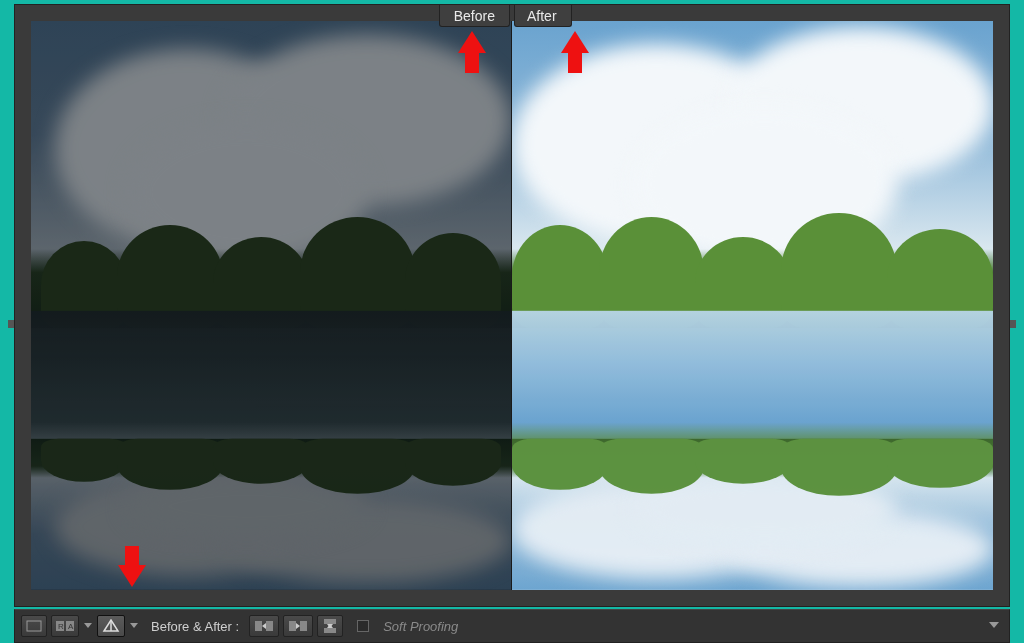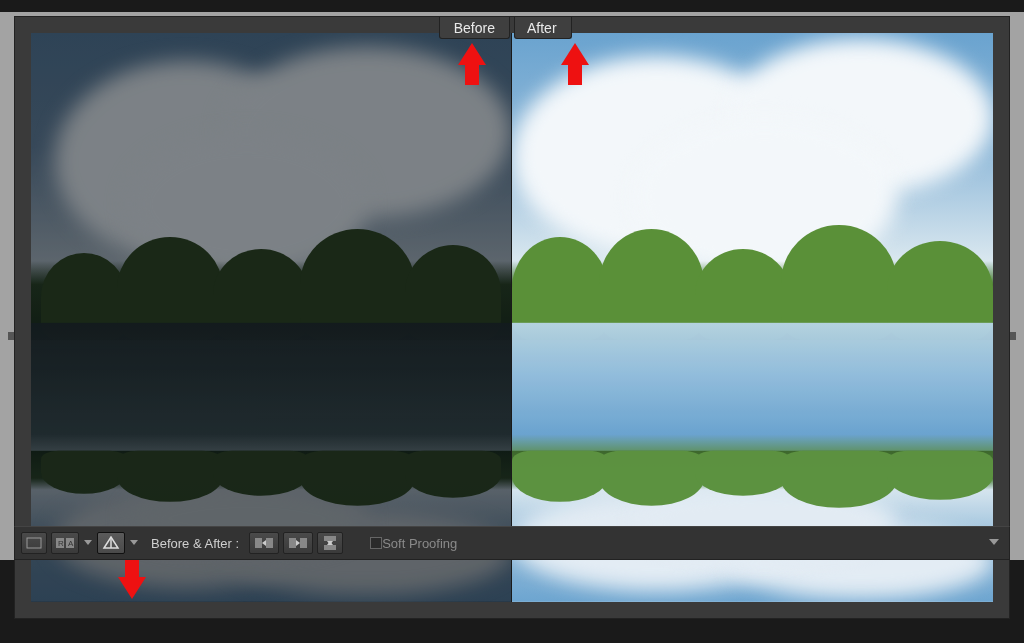--- a/index.html
+++ b/index.html
@@ -5,22 +5,22 @@
     * { margin: 0; padding: 0; box-sizing: border-box; }
     html, body {
       width: 1024px; height: 643px;
       background: #1a1a1a;
       font-family: "Segoe UI", Tahoma, sans-serif;
       font-size: 13px;
       color: #ccc;
       overflow: hidden;
     }
     .frame {
-      position: absolute; left: 0; top: 12px; width: 1024px; height: 548px;
-      background: #a3a3a3;
+      position: absolute; left: 0; top: 0; width: 1024px; height: 643px;
+      background: #14b8a6;
     }
     .view-area {
       position: absolute; left: 14px; top: 4px; width: 996px; height: 603px;
       background: #3a3a3a;
       border: 1px solid #222;
     }
     .img-wrap {
       position: absolute; left: 16px; top: 16px; right: 16px; bottom: 16px;
     }
     .half {
@@ -72,21 +72,21 @@
     .tbtn {
       height: 22px; min-width: 26px;
       background: linear-gradient(#4a4a4a,#3a3a3a);
       border: 1px solid #222; border-radius: 2px;
       display: inline-flex; align-items: center; justify-content: center;
       color: #bbb; padding: 0 4px;
     }
     .tbtn.active { background: linear-gradient(#5b5b5b,#4a4a4a); border-color:#111; }
     .drop { width: 10px; height:22px; display:inline-flex; align-items:center; justify-content:center; color:#999;}
     .tlabels { font-size: 13px; color: #cfcfcf; padding: 0 6px 0 8px; }
-    .chk { display:inline-flex; align-items:center; gap:0; margin-left: 23px; color:#8a8a8a; }
+    .chk { display:inline-flex; align-items:center; gap:14px; margin-left: 10px; color:#8a8a8a;font-style:italic; }
     .chk .box { width:12px; height:12px; border:1px solid #666; background:#2b2b2b; }
     .spacer { flex: 1 1 auto; }
     .caret { color:#999; font-size: 11px; padding: 0 4px; }
     svg { display:block; }
     .side-marker{position:absolute;top:320px;width:6px;height:8px;background:#555;}
     .side-marker.l{left:8px;} .side-marker.r{right:8px;}
   </style>
 </head>
 <body>
 

